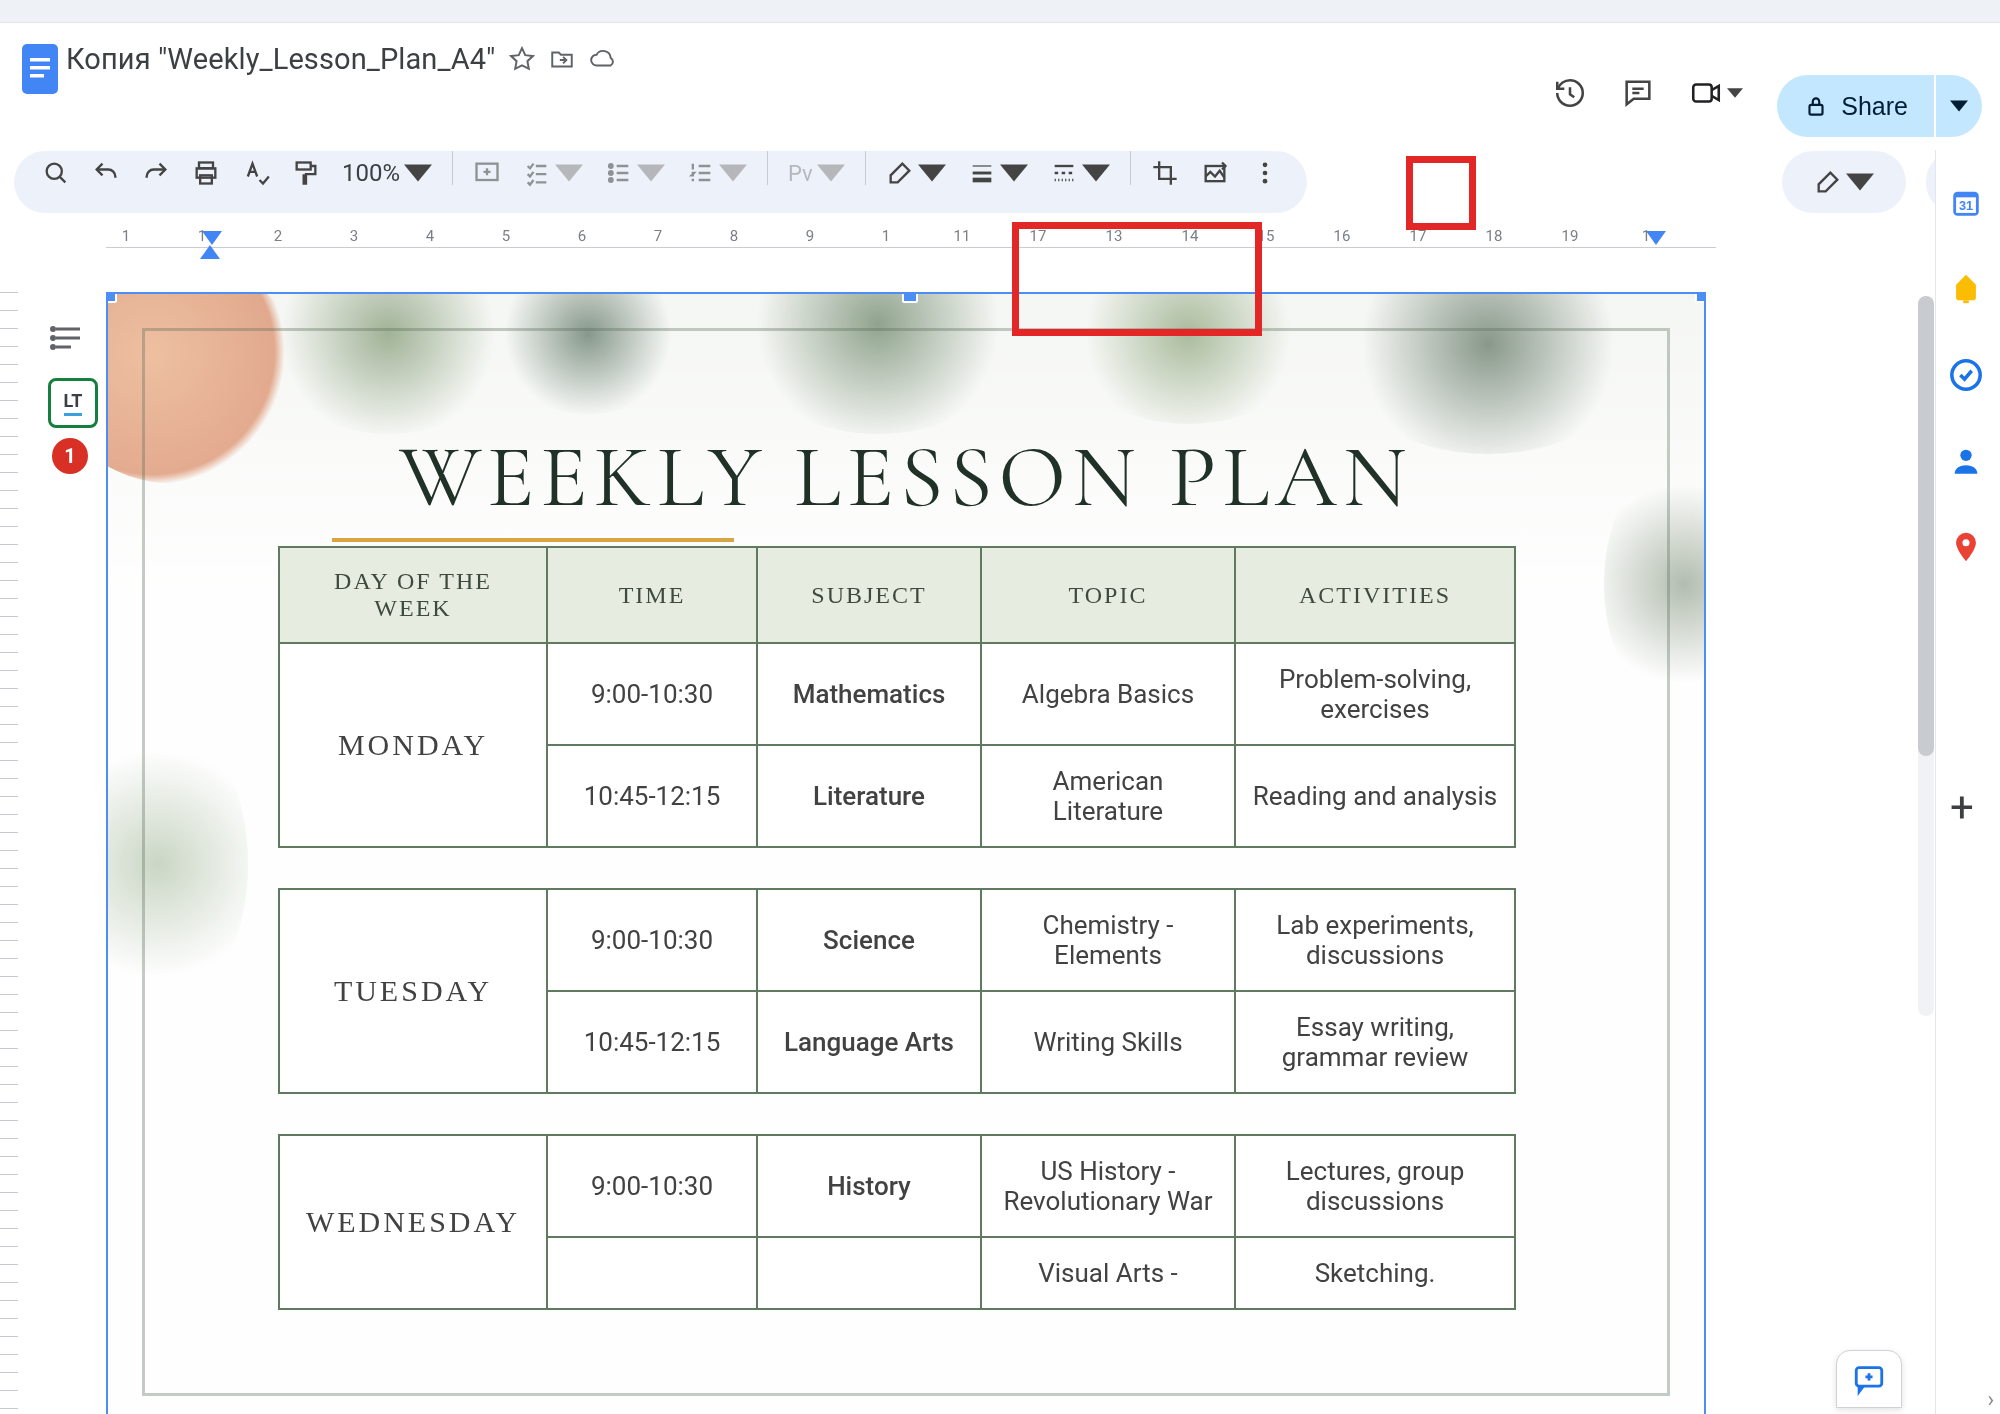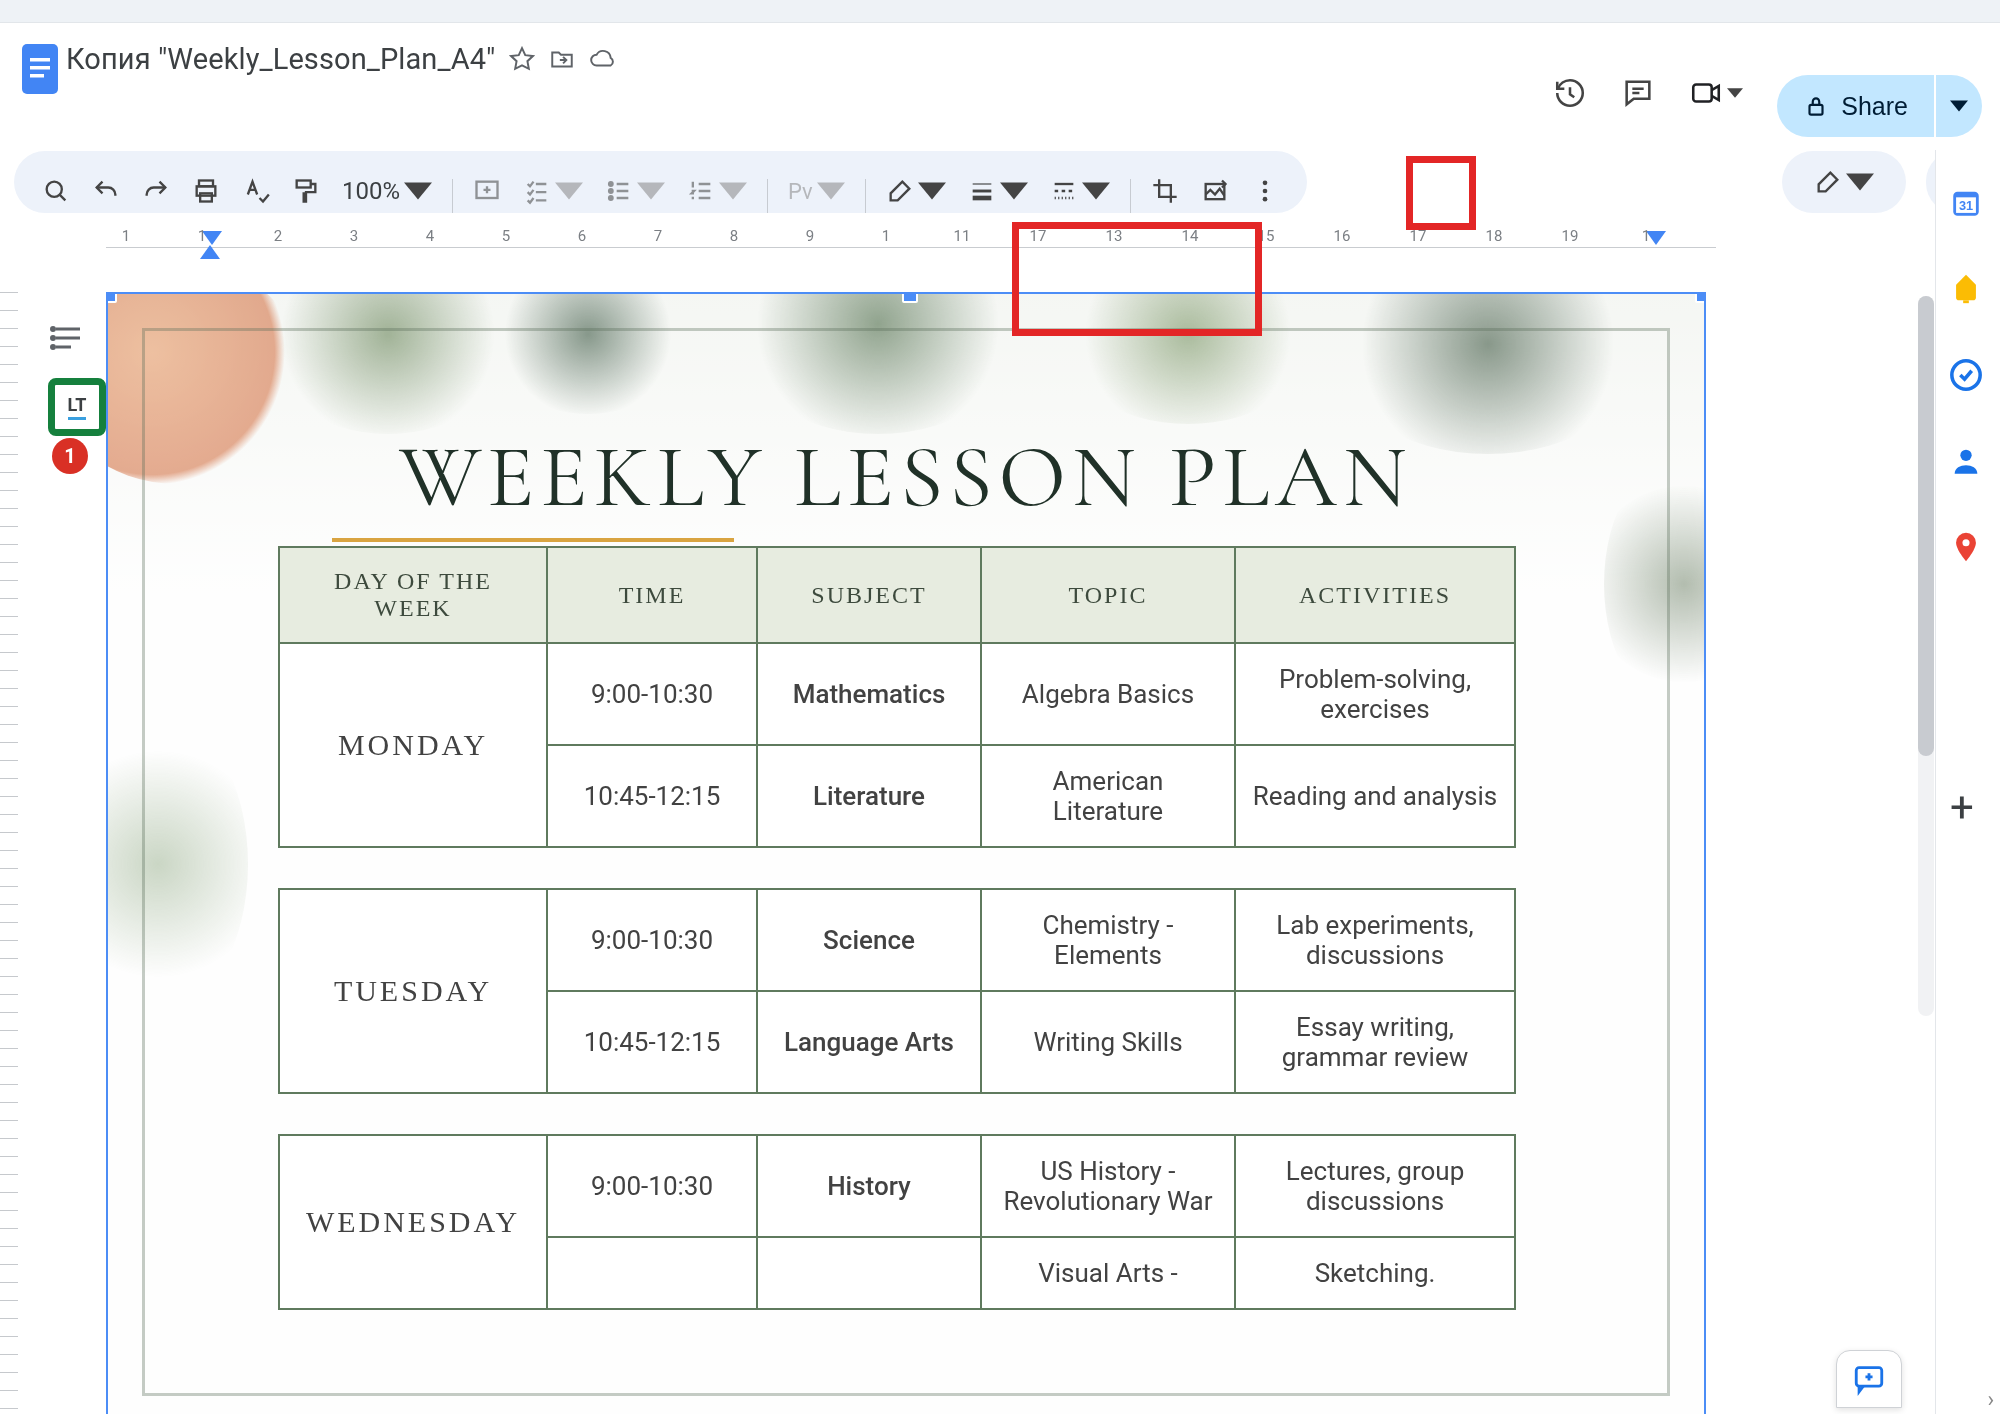--- a/index.html
+++ b/index.html
@@ -34,21 +34,21 @@
   .meet-wrap{display:flex;align-items:center;gap:4px;}
   .meet-wrap svg{width:34px;height:34px;}
   .meet-wrap .caret{width:16px;height:16px;}
   .share-wrap{display:flex;align-items:center;margin-top:26px;}
   .share-btn{background:var(--share-bg);border:none;height:62px;border-radius:32px 0 0 32px;padding:0 26px 0 26px;display:flex;align-items:center;gap:12px;font-size:25px;color:#001d35;font-weight:500;}
   .share-btn svg{width:26px;height:26px;}
   .share-drop{background:var(--share-bg);height:62px;width:46px;border-radius:0 32px 32px 0;display:flex;align-items:center;justify-content:center;margin-left:2px;}
   .share-drop svg{width:18px;height:18px;}
   
   .toolbar-wrap{display:flex;align-items:center;padding:10px 14px 0 14px;gap:8px;}
-  .toolbar{background:var(--pill);border-radius:32px;display:flex;align-items:flex-end;padding:0 20px;height:62px;gap:6px;}
+  .toolbar{background:var(--pill);border-radius:32px;display:flex;align-items:flex-start;padding:0 20px;height:62px;gap:6px;}
   .tb-btn{width:44px;height:44px;display:flex;align-items:center;justify-content:center;color:#444;border-radius:6px;}
   .tb-btn svg{width:28px;height:28px;}
   .tb-btn.wide{width:auto;padding:0 8px;gap:4px;}
   .tb-sep{width:1px;height:34px;background:#c7cbd1;margin:0 6px;}
   .zoom{font-size:24px;color:#3c4043;}
   .tb-caret{width:14px;height:14px;}
   .disabled{opacity:.55;}
   .toolbar-right{background:var(--pill);border-radius:32px;height:62px;display:flex;align-items:center;padding:0 24px;gap:18px;margin-left:auto;}
   .toolbar-collapse{background:var(--pill);border-radius:32px;height:62px;width:60px;display:flex;align-items:center;justify-content:center;margin-left:12px;}
   
@@ -88,21 +88,21 @@
   .plan-table{position:absolute;top:252px;left:170px;border-collapse:collapse;font-size:26px;}
   .plan-table th,.plan-table td{border:2px solid #5f7a5e;text-align:center;padding:20px 16px;vertical-align:middle;}
   .plan-table th{background:#e7ece0;font-weight:500;color:#3d4a3d;letter-spacing:2px;font-family:Georgia,serif;font-size:24px;}
   .plan-table td{background:#fff;color:#424242;}
   .day-cell{font-family:Georgia,serif;letter-spacing:3px;color:#3a4a3a;font-size:30px;}
   .subj{color:#2c6a4a;font-weight:500;}
   .tbl-gap td{border:none!important;height:40px;background:transparent!important;padding:0;}
   
   .outline-btn{position:absolute;top:320px;left:50px;width:44px;height:44px;color:#5f6368;}
   .outline-btn svg{width:36px;height:36px;}
-  .lt-btn{position:absolute;top:378px;left:48px;width:44px;height:44px;border:7px solid #15803d;border-radius:8px;display:flex;align-items:center;justify-content:center;font-weight:700;color:#3c4043;background:#fff;}
+  .lt-btn{position:absolute;top:378px;left:48px;width:44px;height:44px;border:3px solid #15803d;border-radius:8px;display:flex;align-items:center;justify-content:center;font-weight:700;color:#3c4043;background:#fff;}
   .lt-badge{position:absolute;top:438px;left:52px;width:36px;height:36px;border-radius:50%;background:#d93025;color:#fff;display:flex;align-items:center;justify-content:center;font-size:20px;font-weight:700;}
   
   .side-panel{position:absolute;top:150px;right:2px;bottom:0;width:62px;border-left:1px solid #e3e6ea;background:#fff;display:flex;flex-direction:column;align-items:center;gap:50px;padding-top:36px;}
   .side-icon{width:36px;height:36px;}
   .side-icon svg{width:34px;height:34px;}
   .side-plus{position:absolute;bottom:582px;left:14px;font-size:42px;color:#3c4043;}
   
   .add-comment{position:absolute;right:98px;bottom:6px;width:64px;height:56px;border:1px solid #cfd2d6;border-radius:14px 14px 0 0;background:#fff;display:flex;align-items:center;justify-content:center;box-shadow:0 2px 6px rgba(0,0,0,.12);}
   .add-comment svg{width:34px;height:34px;color:#1a73e8;}
   .scrollbar{position:absolute;right:66px;top:296px;width:16px;height:720px;background:#f1f2f4;border-radius:8px;}

